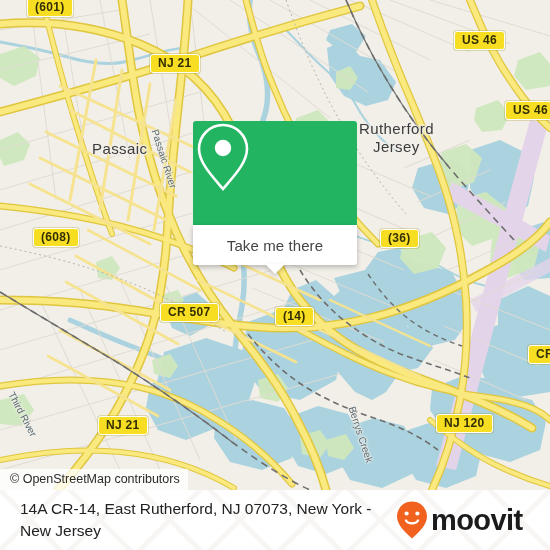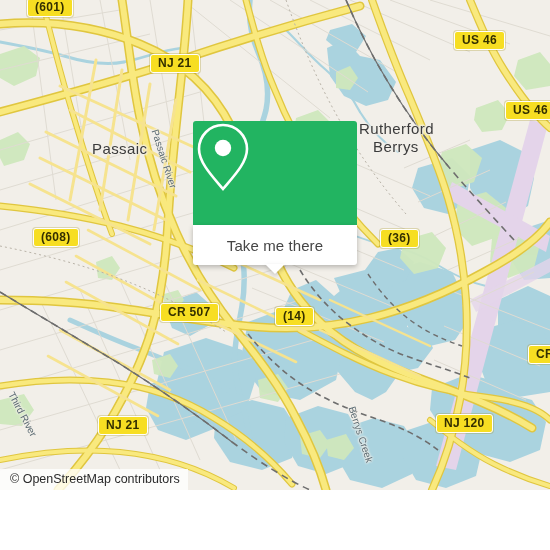--- a/index.html
+++ b/index.html
@@ -277,21 +277,21 @@
       </g>
 
       <g stroke="#b9b3a8" fill="none" stroke-dasharray="2 3" stroke-width="1">
         <path d="M286 0 C300 40 316 78 336 114 C356 150 380 184 406 214"></path>
         <path d="M0 246 C40 254 80 264 118 278 C156 292 192 310 226 332"></path>
       </g>
     </svg>
 
     <div class="city-label" style="left:92px;top:140px;text-align:right;">Passaic</div>
     <div class="city-label" style="left:359px;top:120px;">Rutherford</div>
-    <div class="city-label" style="left:373px;top:138px;">Berrys</div>
+    <div class="city-label" style="left:373px;top:138px;">Jersey</div>
 
     <div class="water-label" style="left:160px;top:128px;transform:rotate(72deg);transform-origin:left top;">Passaic River</div>
     <div class="water-label" style="left:16px;top:390px;transform:rotate(62deg);transform-origin:left top;">Third River</div>
     <div class="water-label" style="left:357px;top:405px;transform:rotate(72deg);transform-origin:left top;">Berrys Creek</div>
 
     <div class="shield" style="left:27px;top:-2px;">(601)</div>
     <div class="shield" style="left:150px;top:54px;">NJ 21</div>
     <div class="shield" style="left:454px;top:31px;">US 46</div>
     <div class="shield" style="left:505px;top:101px;">US 46</div>
     <div class="shield" style="left:33px;top:228px;">(608)</div>
@@ -312,14 +312,38 @@
           <circle cx="30" cy="27" r="8.2" fill="#ffffff"></circle>
         </svg>
       </div>
       <div class="popup-foot">
         <span>Take me there</span>
         <div class="popup-tip"></div>
       </div>
     </div>
   </div>
 
+  <div id="footer">
+
+    <svg id="footer-watermark" viewBox="0 0 550 60">
+      <g stroke="#f0eeea" stroke-width="5" fill="none">
+        <path d="M-10 70 L70 -10 M60 70 L140 -10 M130 70 L210 -10 M200 70 L280 -10
+                 M270 70 L350 -10 M340 70 L420 -10 M410 70 L490 -10 M480 70 L560 -10"></path>
+        <path d="M-10 -10 L70 70 M60 -10 L140 70 M130 -10 L210 70 M200 -10 L280 70
+                 M270 -10 L350 70 M340 -10 L420 70 M410 -10 L490 70 M480 -10 L560 70"></path>
+      </g>
+    </svg>
+
+    <div id="footer-addr">14A CR-14, East Rutherford, NJ 07073, New York - New Jersey</div>
+
+    <div id="brand">
+      <svg width="32" height="40" viewBox="0 0 32 40">
+        <path d="M16 1.5 C7.7 1.5 1 8.2 1 16.5 C1 25 9 32 16 38.5 C23 32 31 25 31 16.5
+                 C31 8.2 24.3 1.5 16 1.5 Z" fill="#f1621e"></path>
+        <circle cx="10.6" cy="13.5" r="2.1" fill="#ffffff"></circle>
+        <circle cx="21.4" cy="13.5" r="2.1" fill="#ffffff"></circle>
+        <path d="M10 20.5 C12 24.2 20 24.2 22 20.5" stroke="#ffffff" stroke-width="2.2" fill="none" stroke-linecap="round"></path>
+      </svg>
+      <div id="brand-text">moovit</div>
+    </div>
+  </div>
 
 </div>
 
 </body></html>

